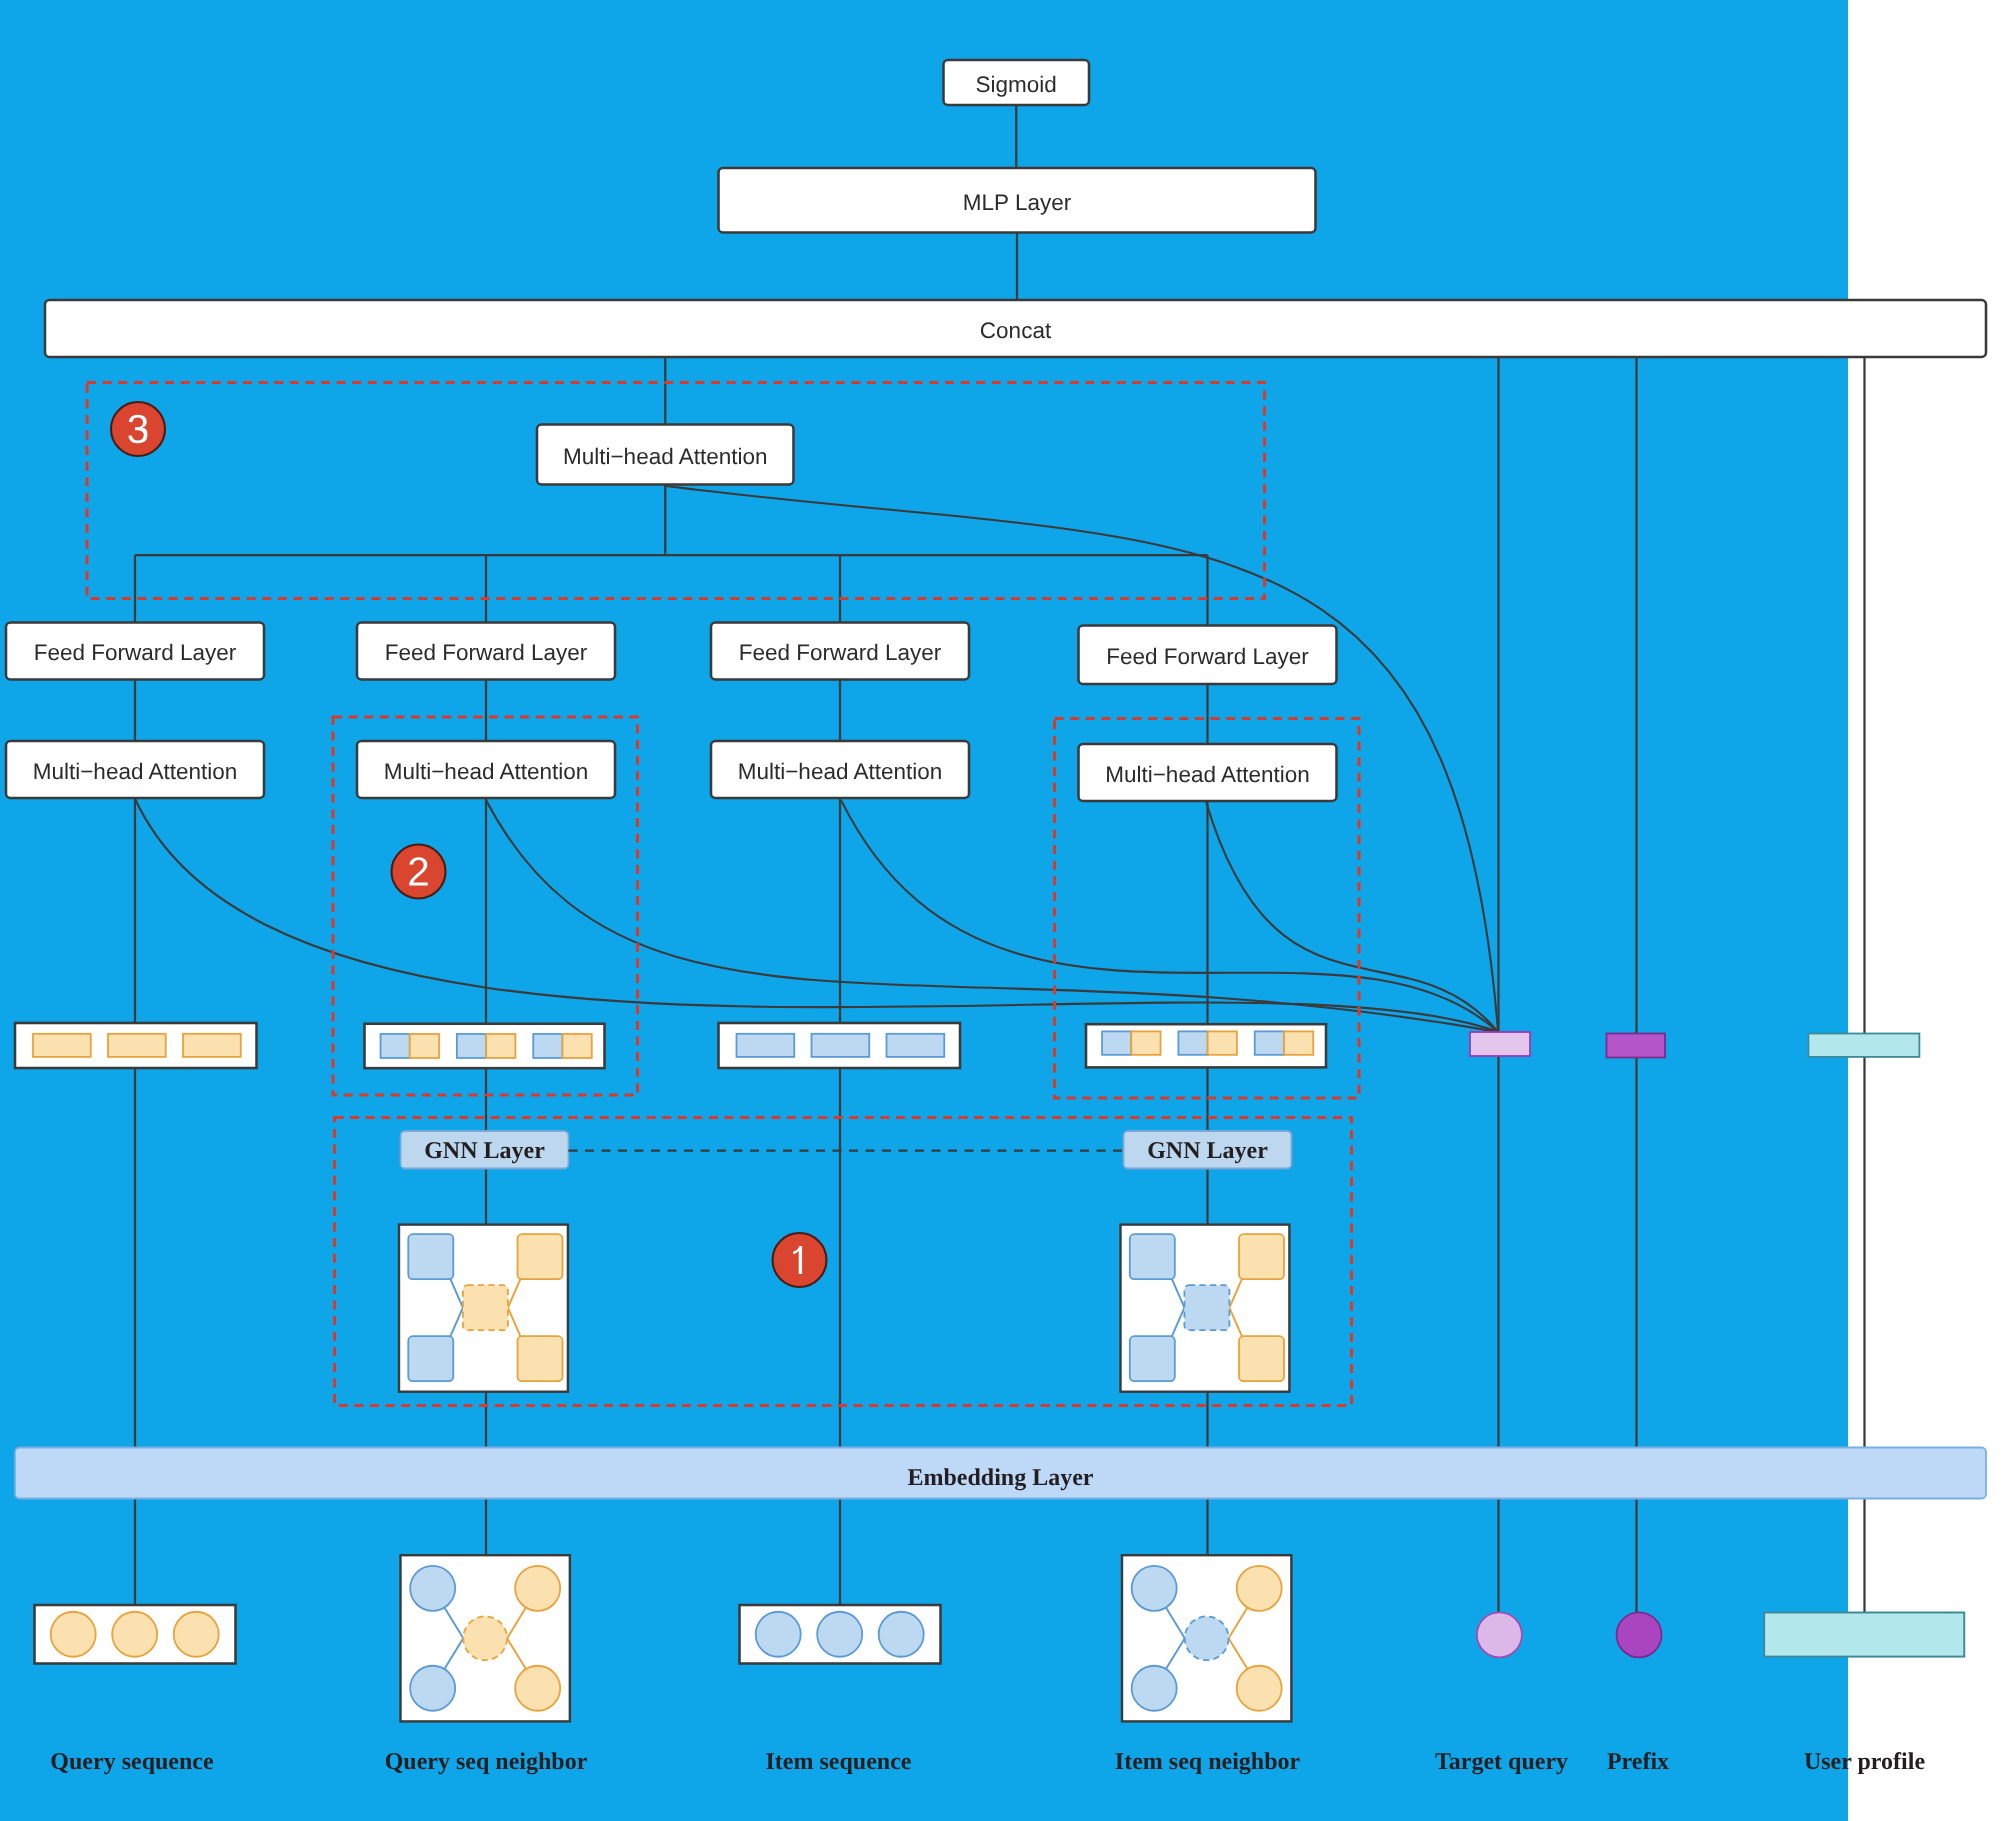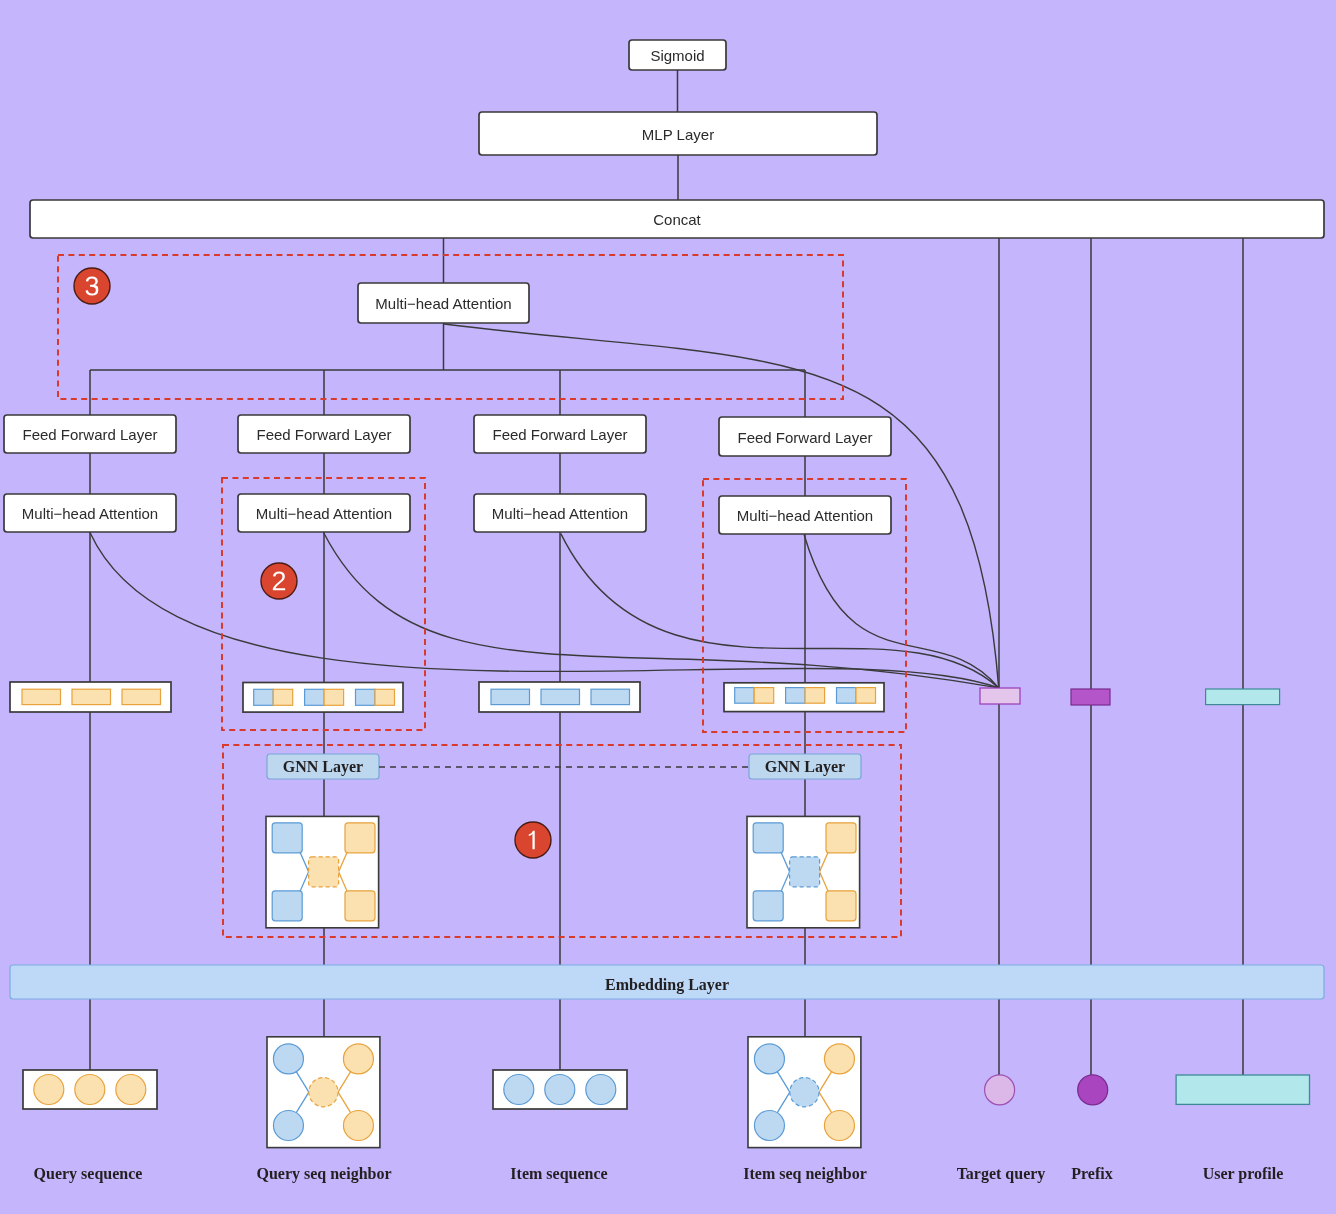--- a/index.html
+++ b/index.html
@@ -1,19 +1,19 @@
 <!DOCTYPE html>
 <html><head>
 <meta charset="utf-8">
 <title>Model Architecture Diagram</title>
 <style>
   html,body{margin:0;padding:0;background:#ffffff;}
   body{width:1336px;height:1214px;overflow:hidden;
        font-family:"Liberation Sans",sans-serif;}
-  #stage{position:relative;width:1336px;height:1214px;background:#c4b5fd;}
+  #stage{position:relative;width:1232px;height:1214px;background:#0ea5e9;}
   #diagram{position:absolute;left:0;top:0;}
   .box-label{font-family:"Liberation Sans",sans-serif;font-size:15px;fill:#2b2b2b;
              text-anchor:middle;}
   .serif-label{font-family:"Liberation Serif",serif;font-weight:bold;font-size:16px;
                fill:#231f20;text-anchor:middle;}
   .col-caption{font-family:"Liberation Serif",serif;font-weight:bold;font-size:16px;
                fill:#231f20;text-anchor:middle;}
   .marker-num{font-family:"Liberation Sans",sans-serif;font-size:27px;fill:#ffffff;
               text-anchor:middle;}
   .sr-only{opacity:0;}

